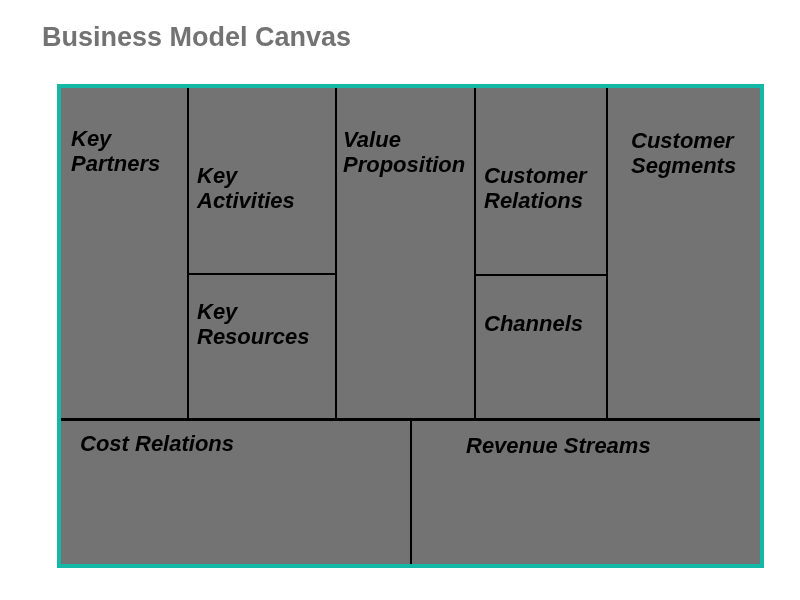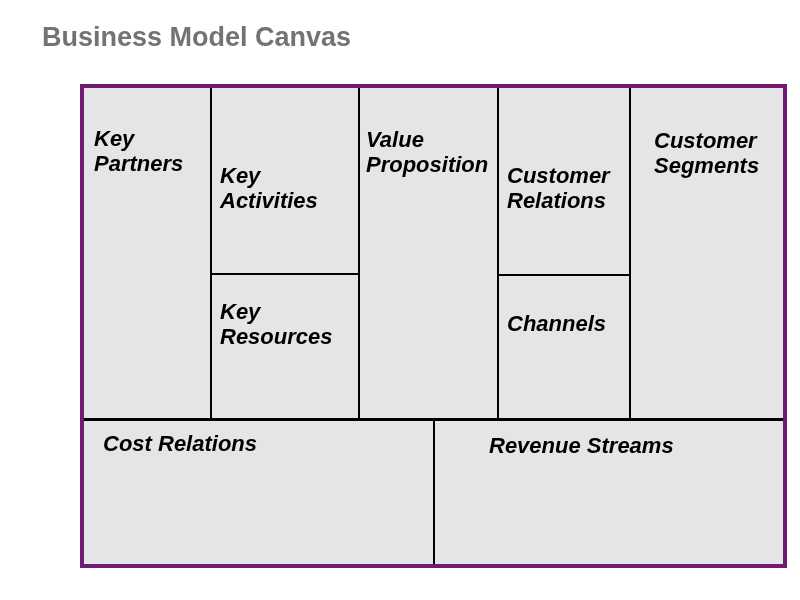--- a/index.html
+++ b/index.html
@@ -20,27 +20,27 @@
     left: 42px;
     top: 24px;
     font-size: 27px;
     font-weight: bold;
     line-height: 1;
     white-space: nowrap;
     color: #737373;
   }
   .canvas-frame {
     position: absolute;
-    left: 80px;
+    left: 57px;
     top: 84px;
     width: 707px;
     height: 484px;
     box-sizing: border-box;
-    border: 4px solid #701a75;
-    background: #e5e5e5;
+    border: 4px solid #14b8a6;
+    background: #737373;
   }
   
   .line {
     position: absolute;
     background: #000000;
   }
   .v1 { left: 126px; top: 0;     width: 2px;  height: 330px; }
   .v2 { left: 274px; top: 0;     width: 2px;  height: 330px; }
   .v3 { left: 413px; top: 0;     width: 2px;  height: 330px; }
   .v4 { left: 545px; top: 0;     width: 2px;  height: 330px; }

